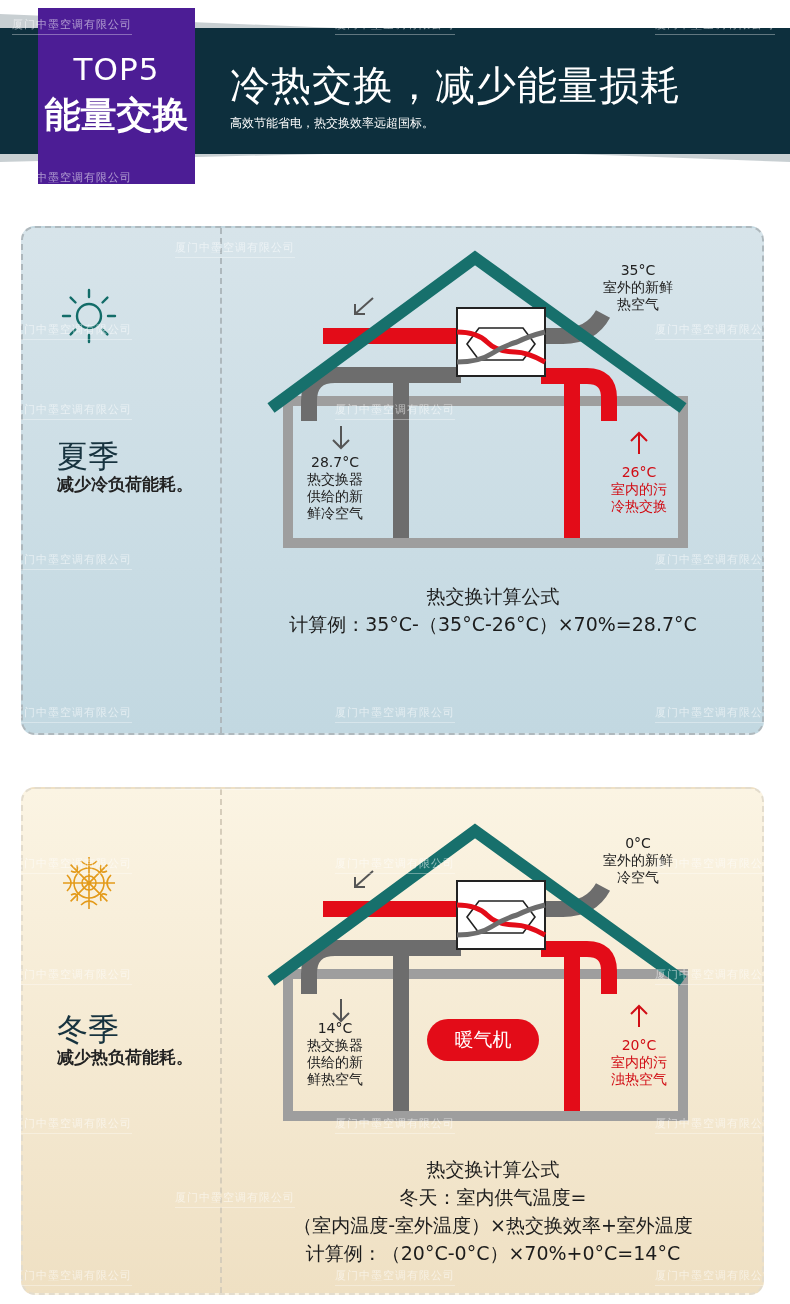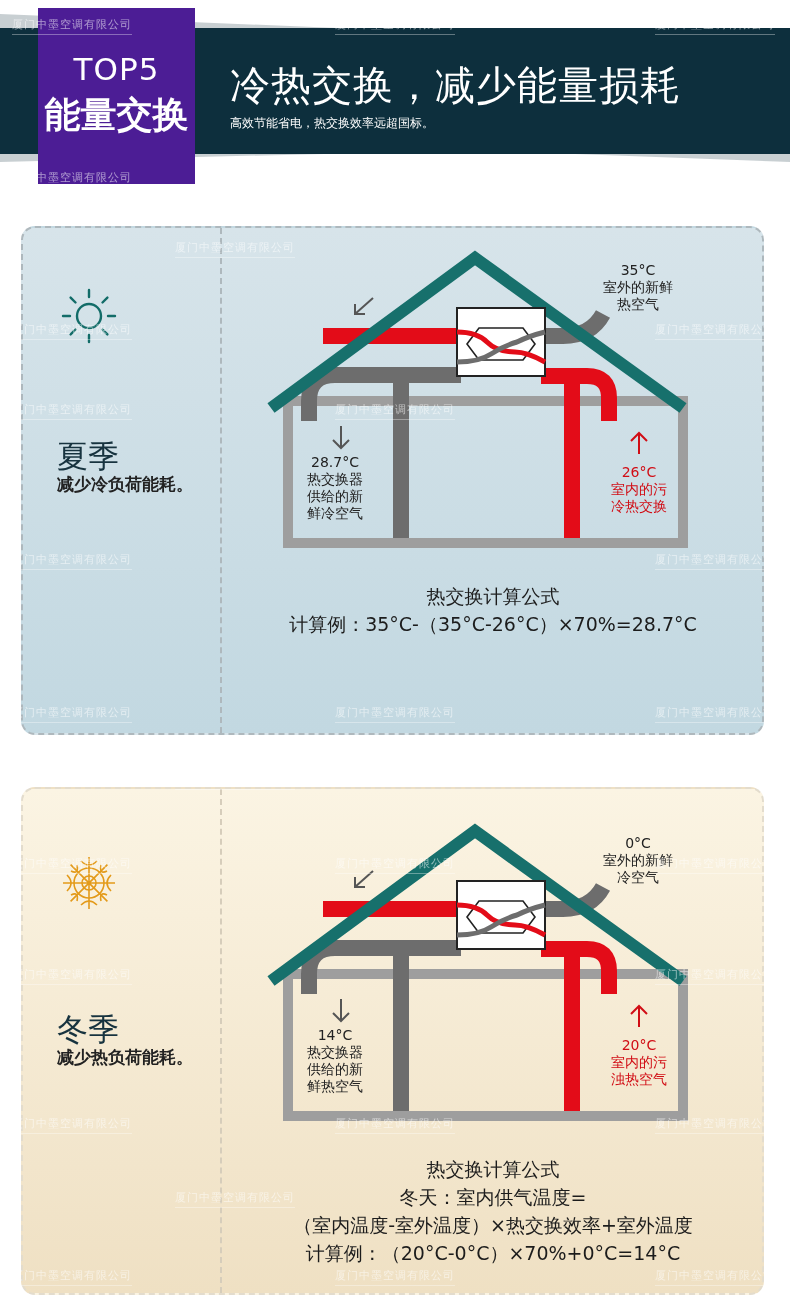--- a/index.html
+++ b/index.html
@@ -165,31 +165,32 @@
       <g stroke="#d10d15" stroke-width="2" fill="none">
         <line x1="388" y1="185" x2="388" y2="206"></line>
           <polyline points="380,193 388,185 396,193"></polyline>
       </g>
     </svg>
     <div class="lbl" style="left:352px; top:14px">
       <div>0°C</div>
       <div>室外的新鲜</div>
       <div>冷空气</div>
     </div>
-    <div class="lbl" style="left:56px; top:206px">
+    <div class="lbl" style="left:56px; top:199px">
       <div>14°C</div>
       <div>热交换器</div>
       <div>供给的新</div>
       <div>鲜热空气</div>
     </div>
     <div class="lbl red" style="left:360px; top:216px">
       <div>20°C</div>
       <div>室内的污</div>
       <div>浊热空气</div>
     </div>
+    <div class="pill" style="left:176px; top:198px; width:112px; height:42px">暖气机</div>
   </div>
 
   <div class="formula" style="top:366px">
     <div>热交换计算公式</div>
     <div>冬天：室内供气温度=</div>
     <div>（室内温度-室外温度）×热交换效率+室外温度</div>
     <div>计算例：（20°C-0°C）×70%+0°C=14°C</div>
   </div>
 </div>
 

